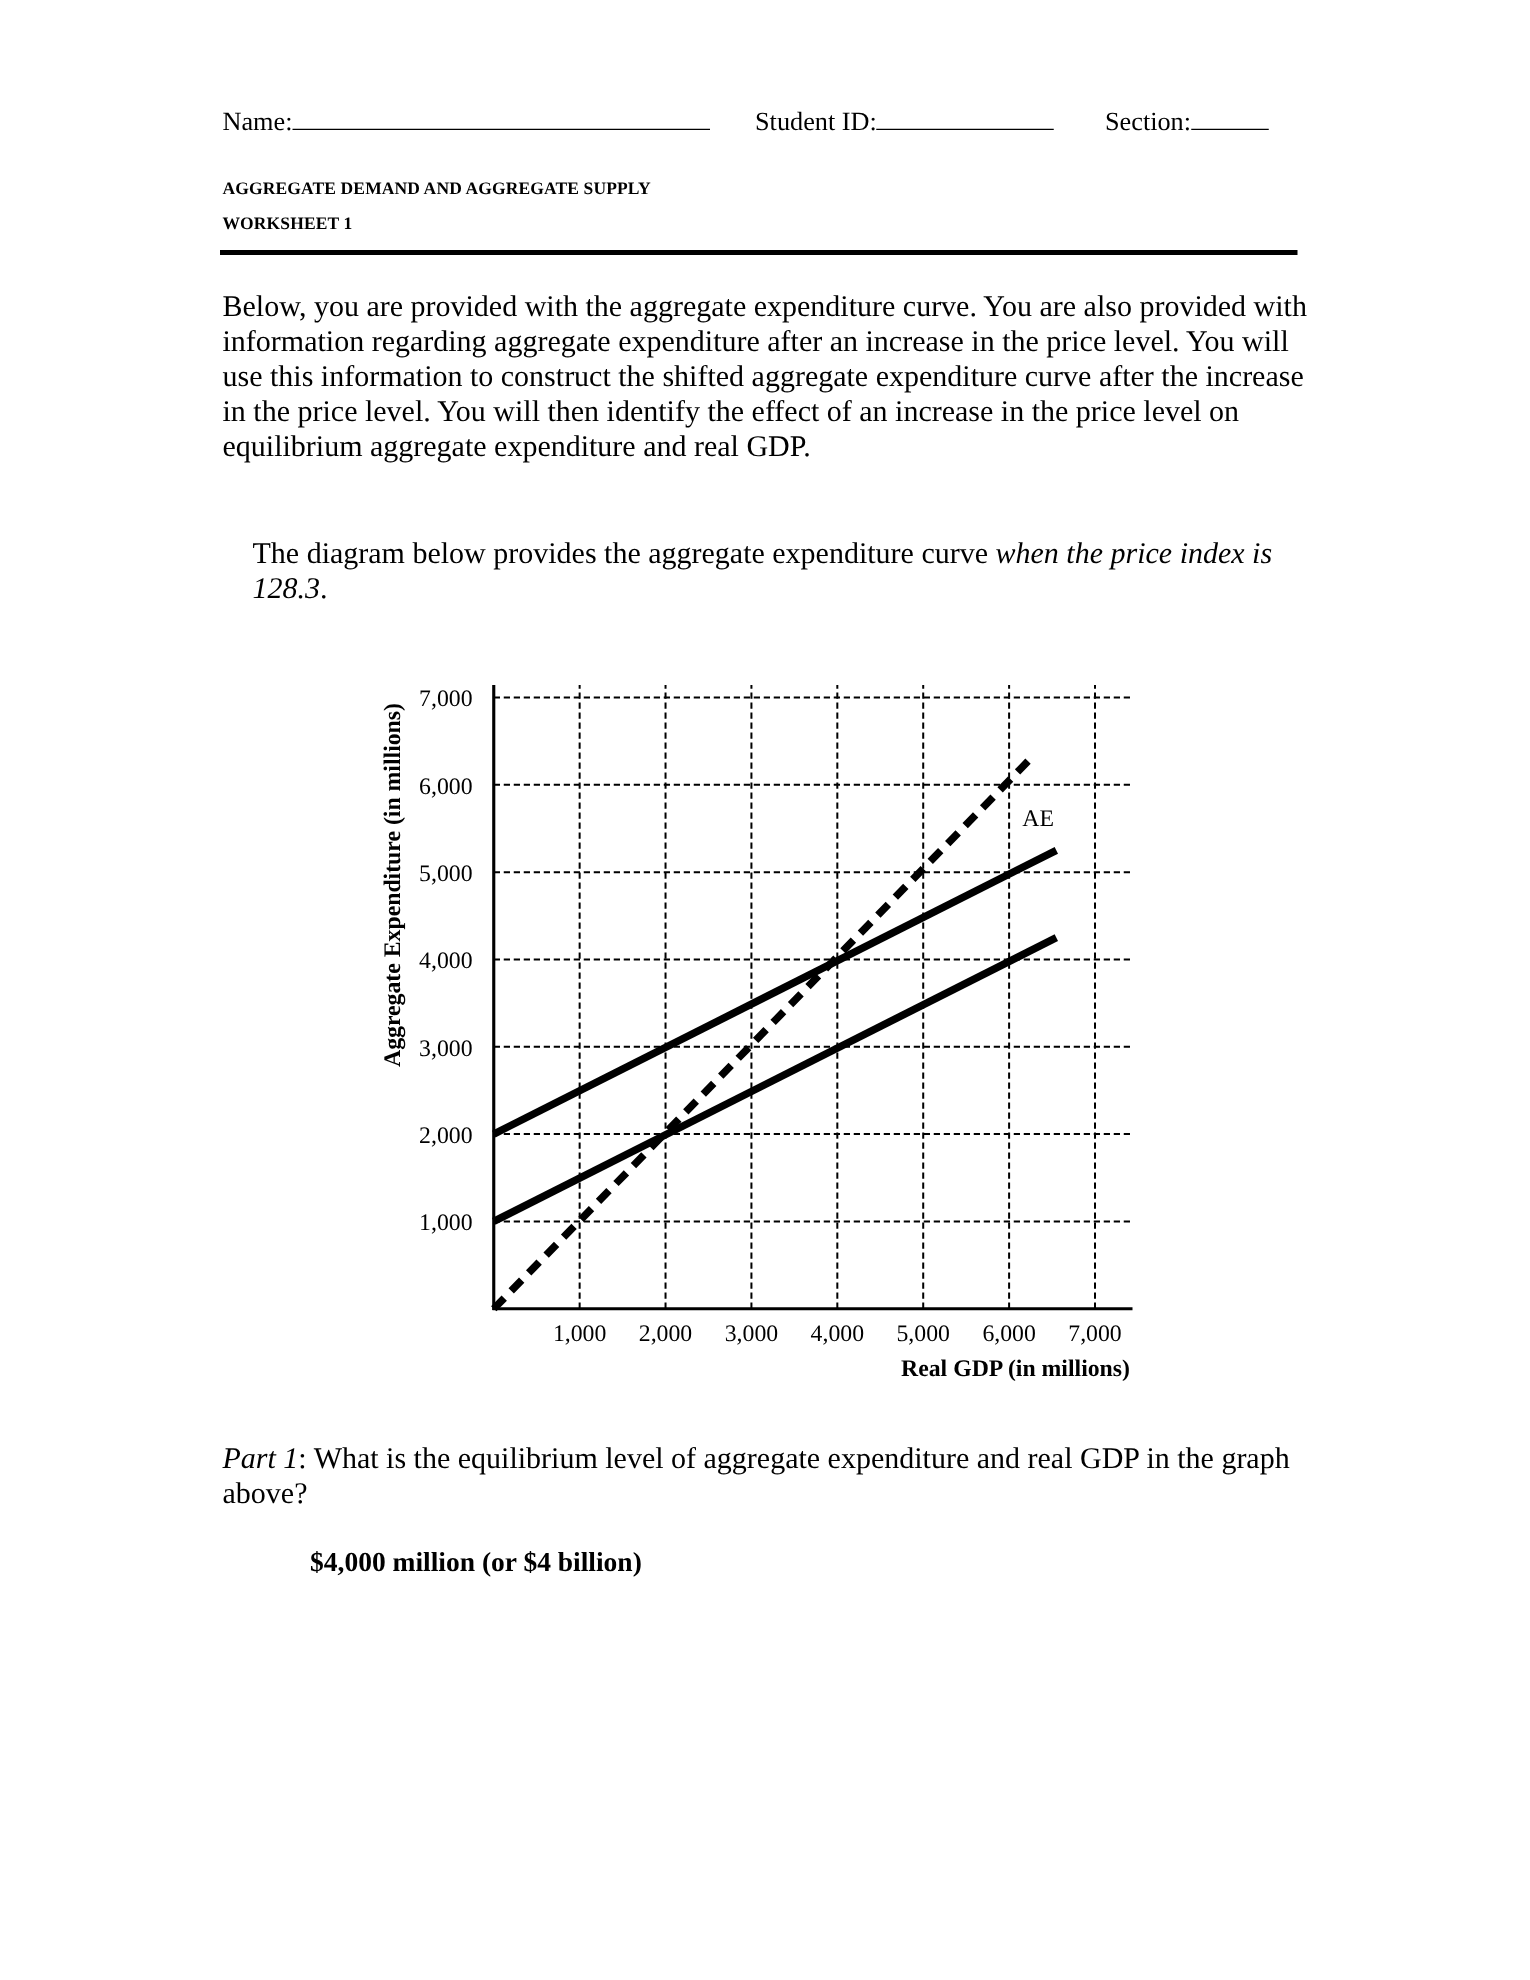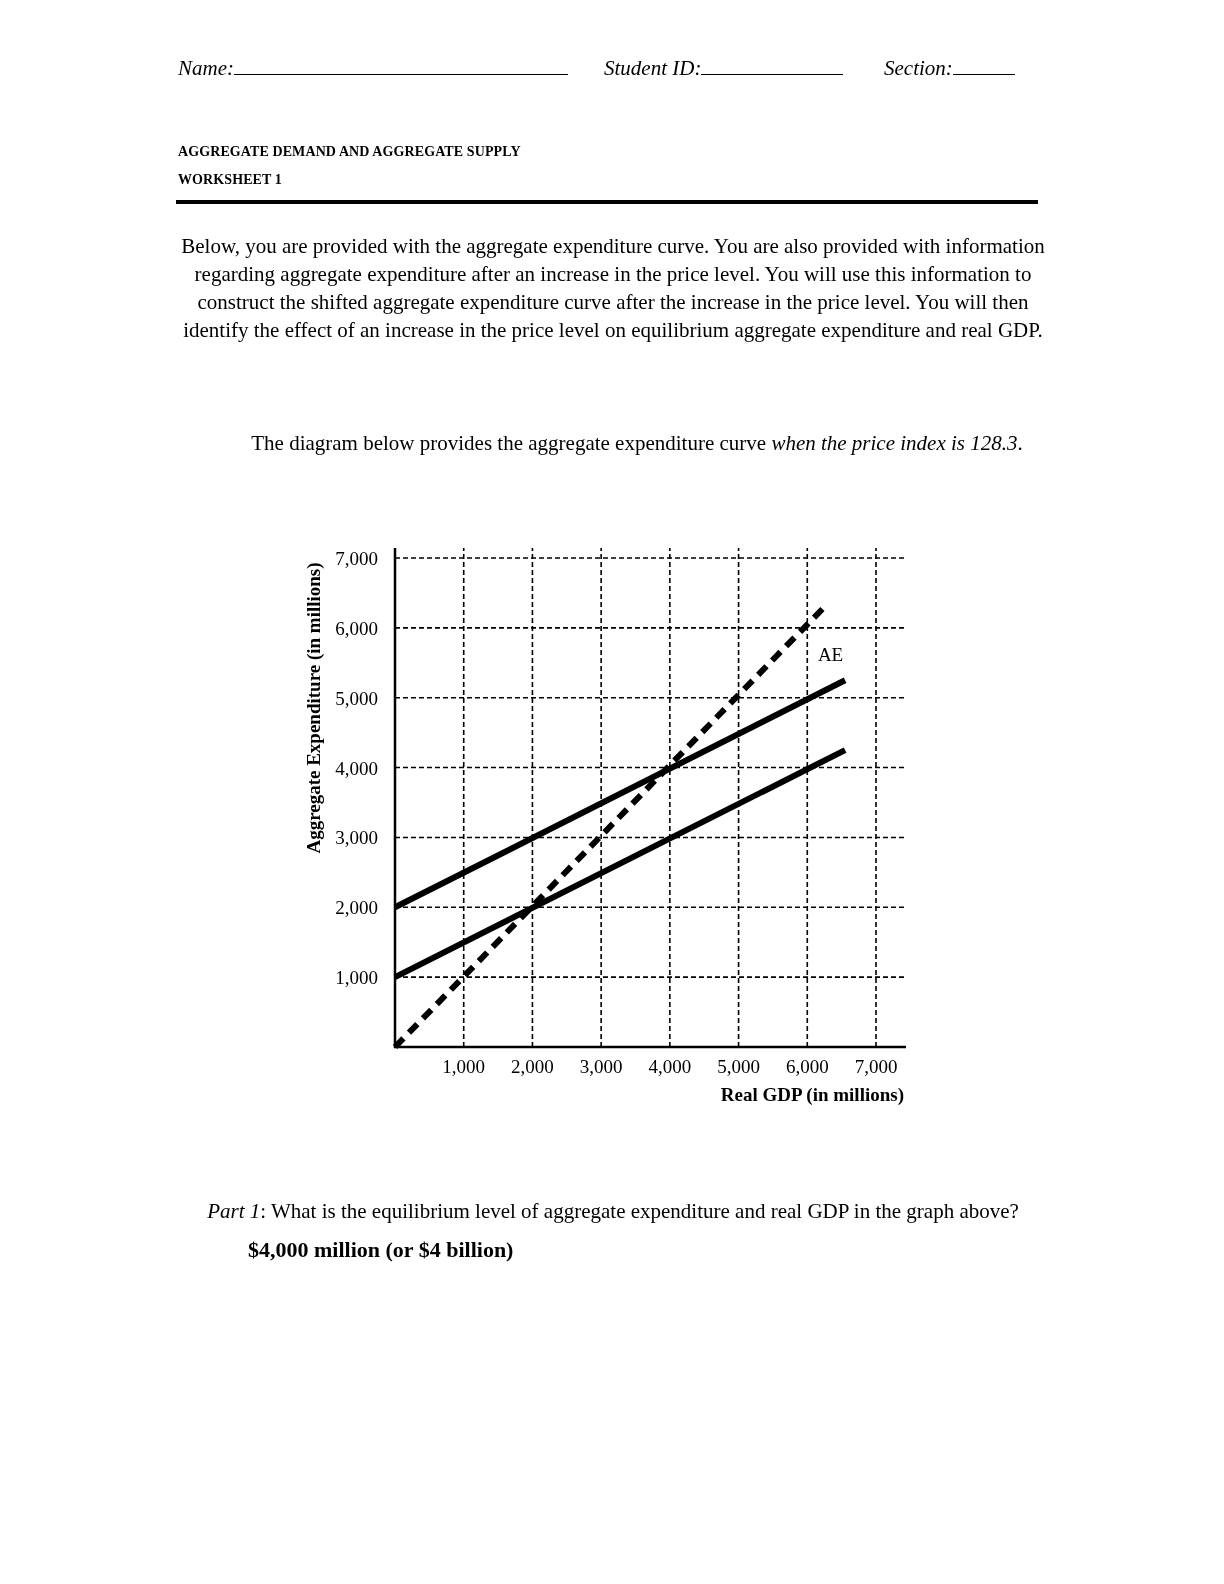--- a/index.html
+++ b/index.html
@@ -1,22 +1,22 @@
 <!DOCTYPE html>
 <html><head>
 <meta charset="utf-8">
 <style>
   html, body { margin:0; padding:0; background:#ffffff; }
   body { width:1224px; height:1584px; position:relative; font-family:"Liberation Serif","DejaVu Serif",serif; color:#000; }
   .abs { position:absolute; }
-  .hdr { top:56px; font-size:21px;font-style:italic; }
+  .hdr { top:85px; font-size:21px; }
   .blank { display:inline-block; border-bottom:1.5px solid #000; height:18px; vertical-align:baseline; }
   .title { left:178px; font-weight:bold; font-size:14px; letter-spacing:0.1px; }
   .rule { left:176px; top:200px; width:862px; height:4px; background:#000; }
-  .para { left:178px; width:870px; font-size:21px; line-height:28px;text-align:center; }
+  .para { left:178px; width:870px; font-size:24px; line-height:28px; }
   .answer { font-weight:bold; font-size:22px;font-family:Liberation Serif, serif; }
   svg text { font-family:"Liberation Serif","DejaVu Serif",serif; }
 </style>
 </head>
 <body>
 
 <div class="abs hdr" style="left:178px;">
   <span>Name:</span><span class="blank" style="width:334px;"></span>
 </div>
 <div class="abs hdr" style="left:604px;">
@@ -76,16 +76,16 @@
   <g id="series">
       <line x1="395" y1="1047" x2="824.4642857142858" y2="606.9" stroke="#000" stroke-width="6" stroke-dasharray="12,8"></line>
       <line x1="395" y1="907.2857142857143" x2="845.0785714285714" y2="680.25" stroke="#000" stroke-width="6"></line>
       <line x1="395" y1="977.1428571428571" x2="845.0785714285714" y2="750.1071428571429" stroke="#000" stroke-width="6"></line>
     </g>
   <text id="xlabel" x="904" y="1101" text-anchor="end" font-size="19" font-weight="bold">Real GDP (in millions)</text>
   <text id="ylabel" transform="translate(320,708) rotate(-90)" text-anchor="middle" font-size="19" font-weight="bold">Aggregate Expenditure (in millions)</text>
   <text id="ae-annot" font-size="19" x="817.9000000000001" y="660.7857142857142">AE</text>
 </svg>
 
-<div class="abs para" style="top:1153px;margin-top:44px;">
+<div class="abs para" style="top:1153px;">
   <i>Part 1</i><span>: What is the equilibrium level of aggregate expenditure and real GDP in the graph above?</span>
 </div>
 <div class="abs answer" style="left:248px; top:1237px;">$4,000 million (or $4 billion)</div>
 
 </body></html>

